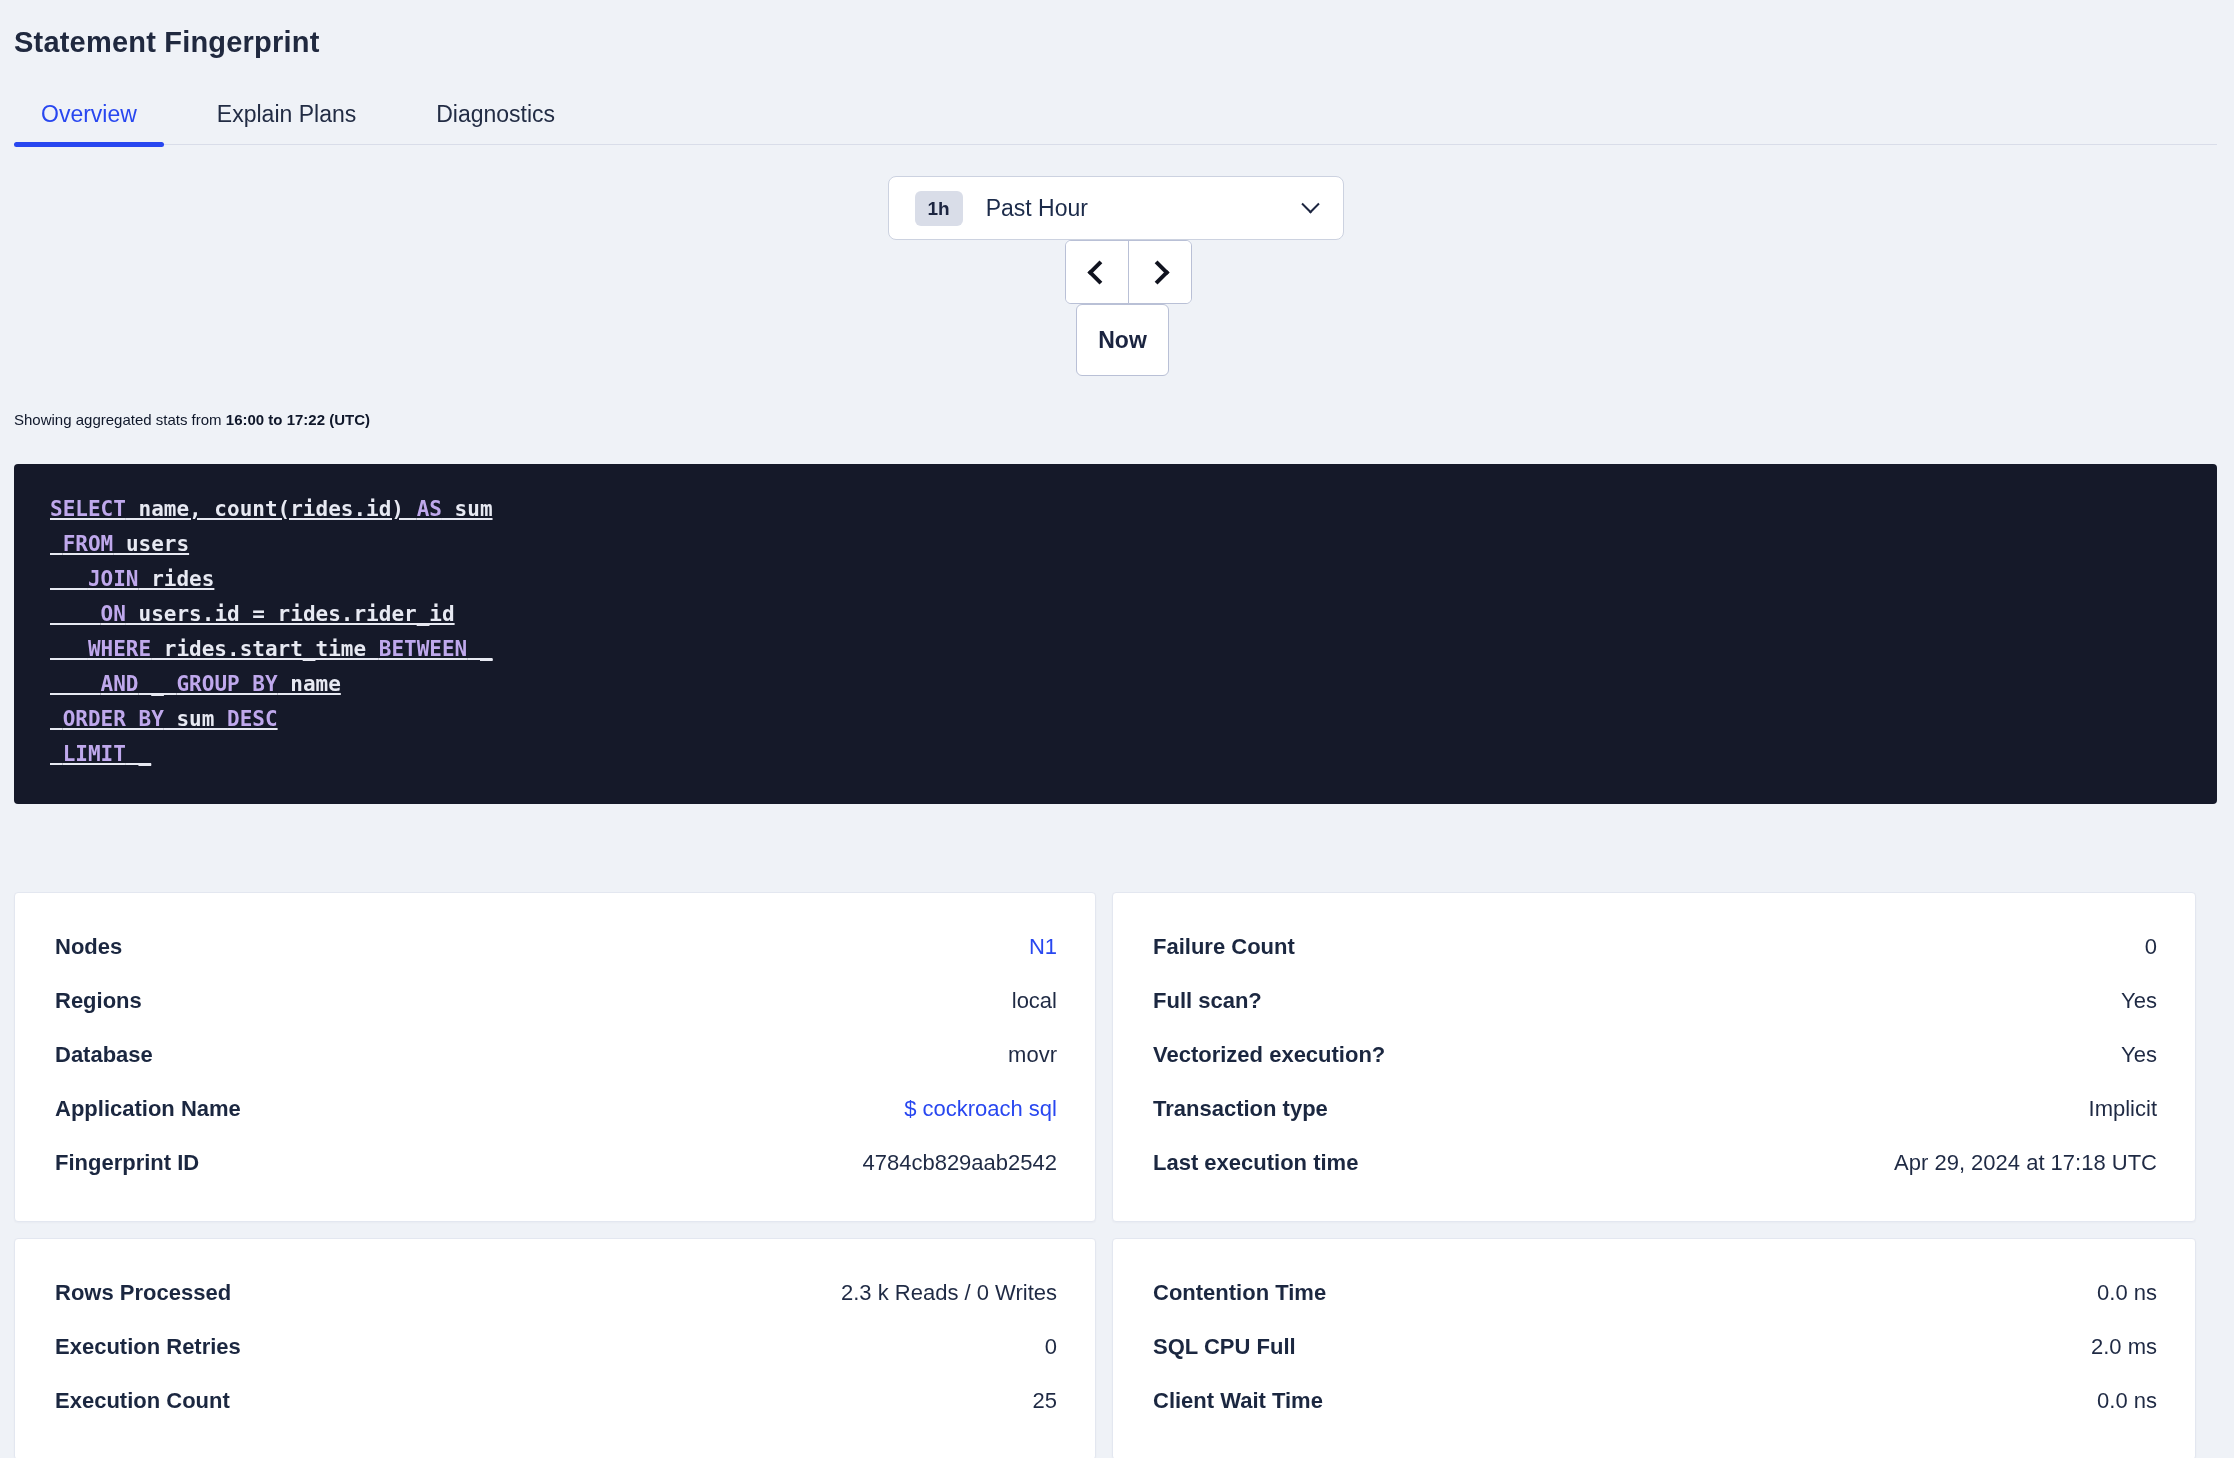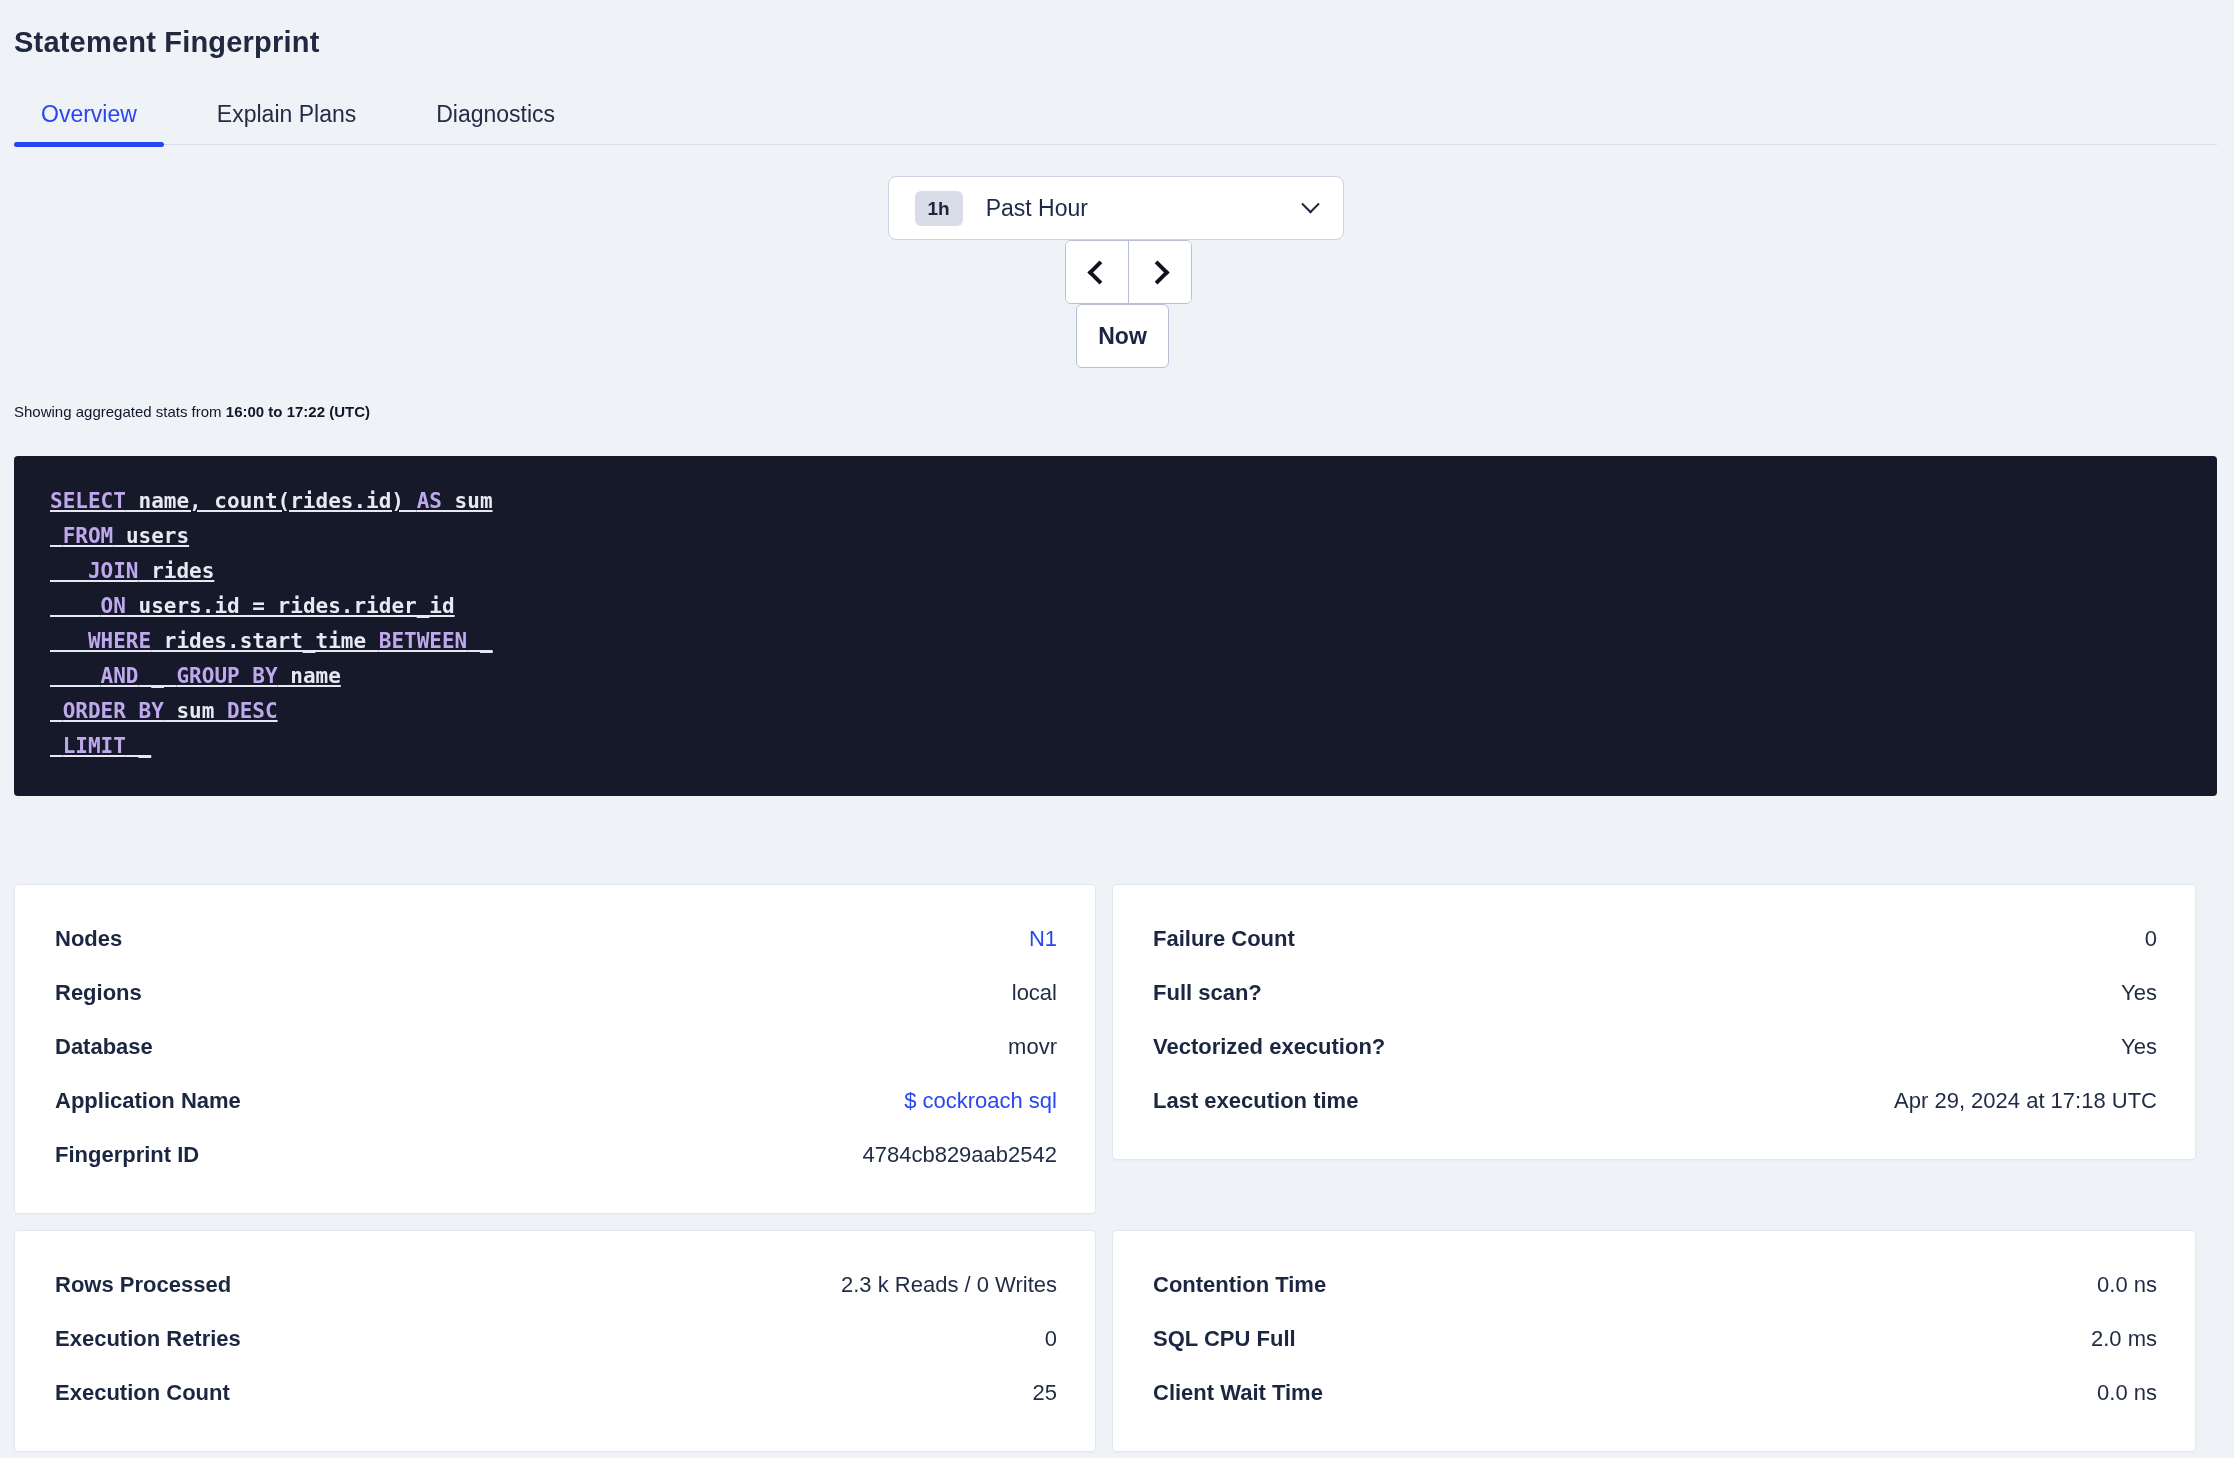--- a/index.html
+++ b/index.html
@@ -18,21 +18,21 @@
   .badge{background:#d9dde8;border-radius:6px;font-size:19px;font-weight:700;color:#1c2540;padding:8px 13px;line-height:1;}
   .picker-label{font-size:23px;color:#1c2b4a;margin-left:23px;}
   .chev-down{margin-left:auto;width:11px;height:11px;border:solid #1c2540;border-width:0 2.5px 2.5px 0;transform:rotate(45deg) translate(-3px,-3px);}
 
   .arrow-group{display:flex;margin-left:26px;width:127px;height:64px;background:#fff;border:1px solid #b9c0d6;border-radius:6px;box-sizing:border-box;overflow:hidden;}
   .arrow-btn{flex:1;display:flex;align-items:center;justify-content:center;cursor:pointer;background:#fff;border:none;padding:0;}
   .arrow-btn + .arrow-btn{border-left:1px solid #b9c0d6;}
   .chev-left{width:13px;height:13px;border:solid #10131f;border-width:0 4px 4px 0;transform:rotate(135deg);margin-left:5px;}
   .chev-right{width:13px;height:13px;border:solid #10131f;border-width:0 4px 4px 0;transform:rotate(-45deg);margin-right:5px;}
 
-  .now-btn{margin-left:14px;width:93px;height:64px;background:#fff;border:1px solid #b9c0d6;border-radius:6px;font-size:23px;font-weight:700;color:#1b2440;display:flex;align-items:center;justify-content:center;cursor:pointer;font-family:inherit;}
+  .now-btn{margin-left:14px;width:93px;height:72px;background:#fff;border:1px solid #b9c0d6;border-radius:6px;font-size:23px;font-weight:700;color:#1b2440;display:flex;align-items:center;justify-content:center;cursor:pointer;font-family:inherit;}
 
   .stats-line{margin-top:30px;font-size:15px;color:#0f172a;line-height:28px;}
   .stats-line .bold{font-weight:700;}
 
   .code{margin-top:30px;background:#151929;border-radius:4px;padding:28px 30px 32px 36px;box-sizing:border-box;}
   .code pre{margin:0;font-family:"DejaVu Sans Mono",monospace;font-size:21px;line-height:35px;font-weight:700;color:#e7e9f2;white-space:pre;text-decoration:underline;}
   .kw{color:#bfa8ec;}
 
   .cards{display:grid;grid-template-columns:1082px 1084px;column-gap:37px;row-gap:39px;margin-top:88px;align-items:start;gap:16px;}
   .card{background:#fff;border:1px solid #e3e7f0;border-radius:4px;padding:40px 38px 44px 40px;box-sizing:border-box;box-shadow:0 1px 2px rgba(20,30,60,.03);}
@@ -125,20 +125,26 @@
             <div>Yes</div>
           </span>
         </div>
         <div class="kv-row">
           <span class="kv-label">Vectorized execution?</span>
           <span class="kv-value">
             <div>Yes</div>
           </span>
         </div>
         <div class="kv-row">
+          <span class="kv-label">Transaction type</span>
+          <span class="kv-value">
+            <div>Implicit</div>
+          </span>
+        </div>
+        <div class="kv-row">
           <span class="kv-label">Last execution time</span>
           <span class="kv-value">
             <div>Apr 29, 2024 at 17:18 UTC</div>
           </span>
         </div>
       </div>
     <div class="card">
         <div class="kv-row">
           <span class="kv-label">Rows Processed</span>
           <span class="kv-value">

